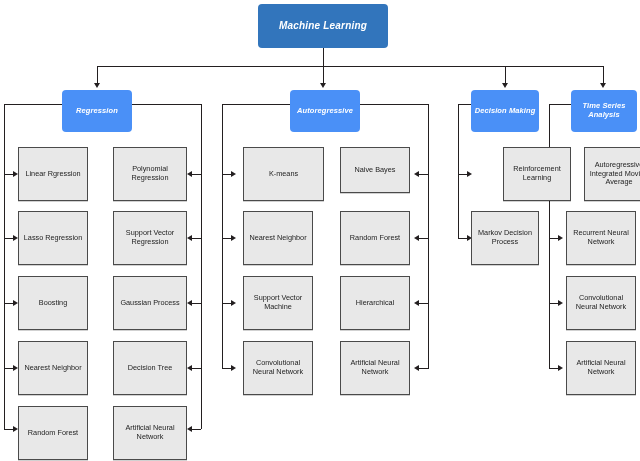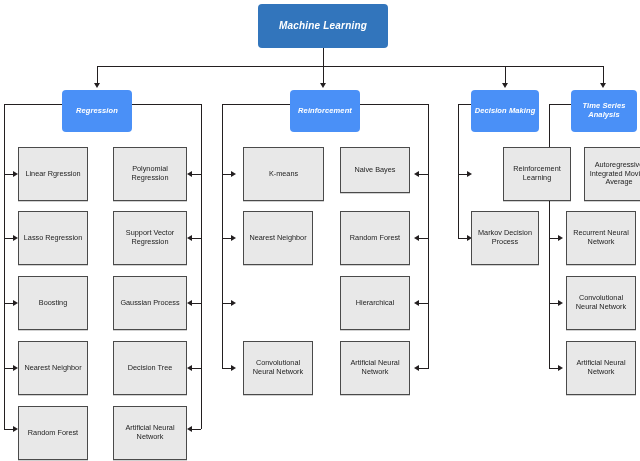--- a/index.html
+++ b/index.html
@@ -171,21 +171,21 @@
     <span class="txt">Gaussian Process</span>
     </div>
   <div class="node node-leaf" style="left:113px;top:341px;width:74px;height:54px;">
     <span class="txt">Decision Tree</span>
     </div>
   <div class="node node-leaf" style="left:113px;top:406px;width:74px;height:54px;">
     <span class="txt">Artificial Neural Network</span>
     </div>
 
   <div class="node node-cat" style="left:290px;top:90px;width:70px;height:42px;">
-    <span class="txt">Reinforcement</span>
+    <span class="txt">Autoregressive</span>
   </div>
   <div class="ln ln-h" style="left:222px;top:104px;width:68px;"></div>
   <div class="ln ln-h" style="left:360px;top:104px;width:68px;"></div>
   <div class="ln ln-v" style="left:222px;top:104px;height:265px;"></div>
   <div class="ln ln-v" style="left:428px;top:104px;height:265px;"></div>
 
   <div class="ln ln-h" style="left:222px;top:174px;width:10px;"></div>
   <div class="arw arw-r" style="left:231px;top:171px;"></div>
   <div class="ln ln-h" style="left:222px;top:238px;width:10px;"></div>
   <div class="arw arw-r" style="left:231px;top:235px;"></div>
@@ -202,20 +202,23 @@
   <div class="arw arw-l" style="left:414px;top:300px;"></div>
   <div class="ln ln-h" style="left:418px;top:368px;width:10px;"></div>
   <div class="arw arw-l" style="left:414px;top:365px;"></div>
 
   <div class="node node-leaf" style="left:243px;top:147px;width:81px;height:54px;">
     <span class="txt">K-means</span>
     </div>
   <div class="node node-leaf" style="left:243px;top:211px;width:70px;height:54px;">
     <span class="txt">Nearest Neighbor</span>
     </div>
+  <div class="node node-leaf" style="left:243px;top:276px;width:70px;height:54px;">
+    <span class="txt">Support Vector Machine</span>
+    </div>
   <div class="node node-leaf" style="left:243px;top:341px;width:70px;height:54px;">
     <span class="txt">Convolutional Neural Network</span>
     </div>
 
   <div class="node node-leaf" style="left:340px;top:147px;width:70px;height:46px;text-align:right;">
     <span class="txt">Naive Bayes</span>
     </div>
   <div class="node node-leaf" style="left:340px;top:211px;width:70px;height:54px;">
     <span class="txt">Random Forest</span>
     </div>

